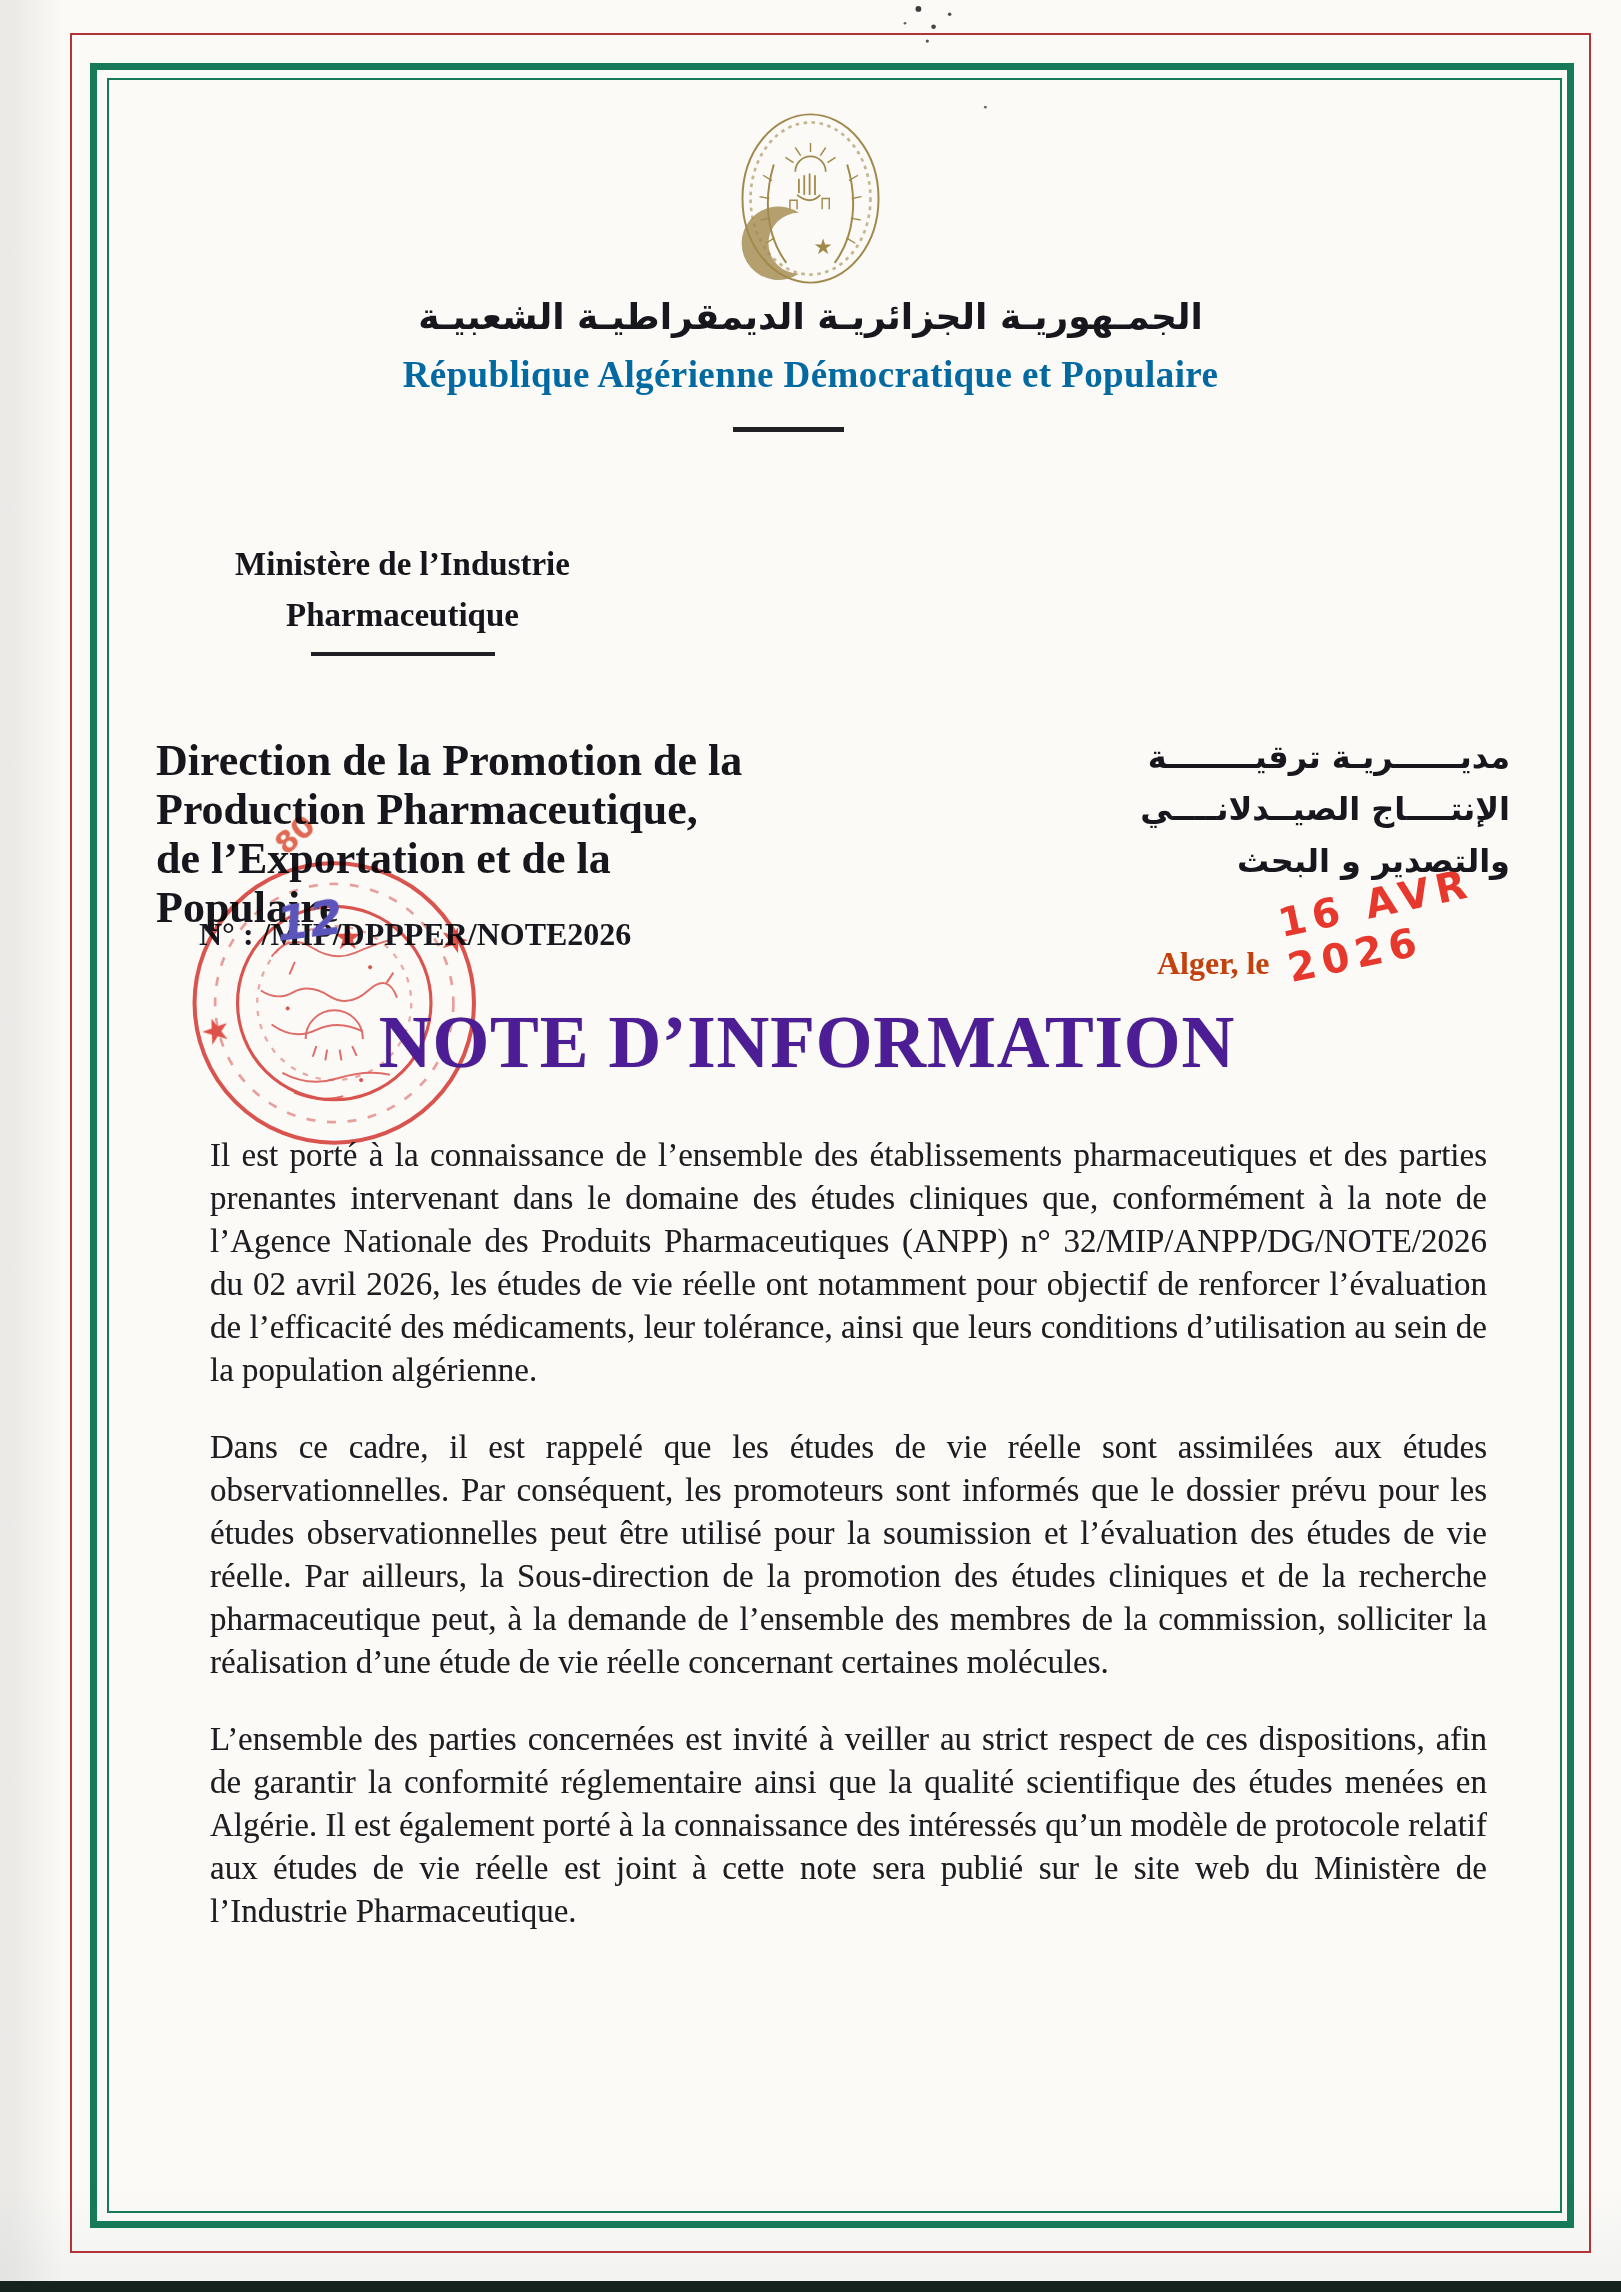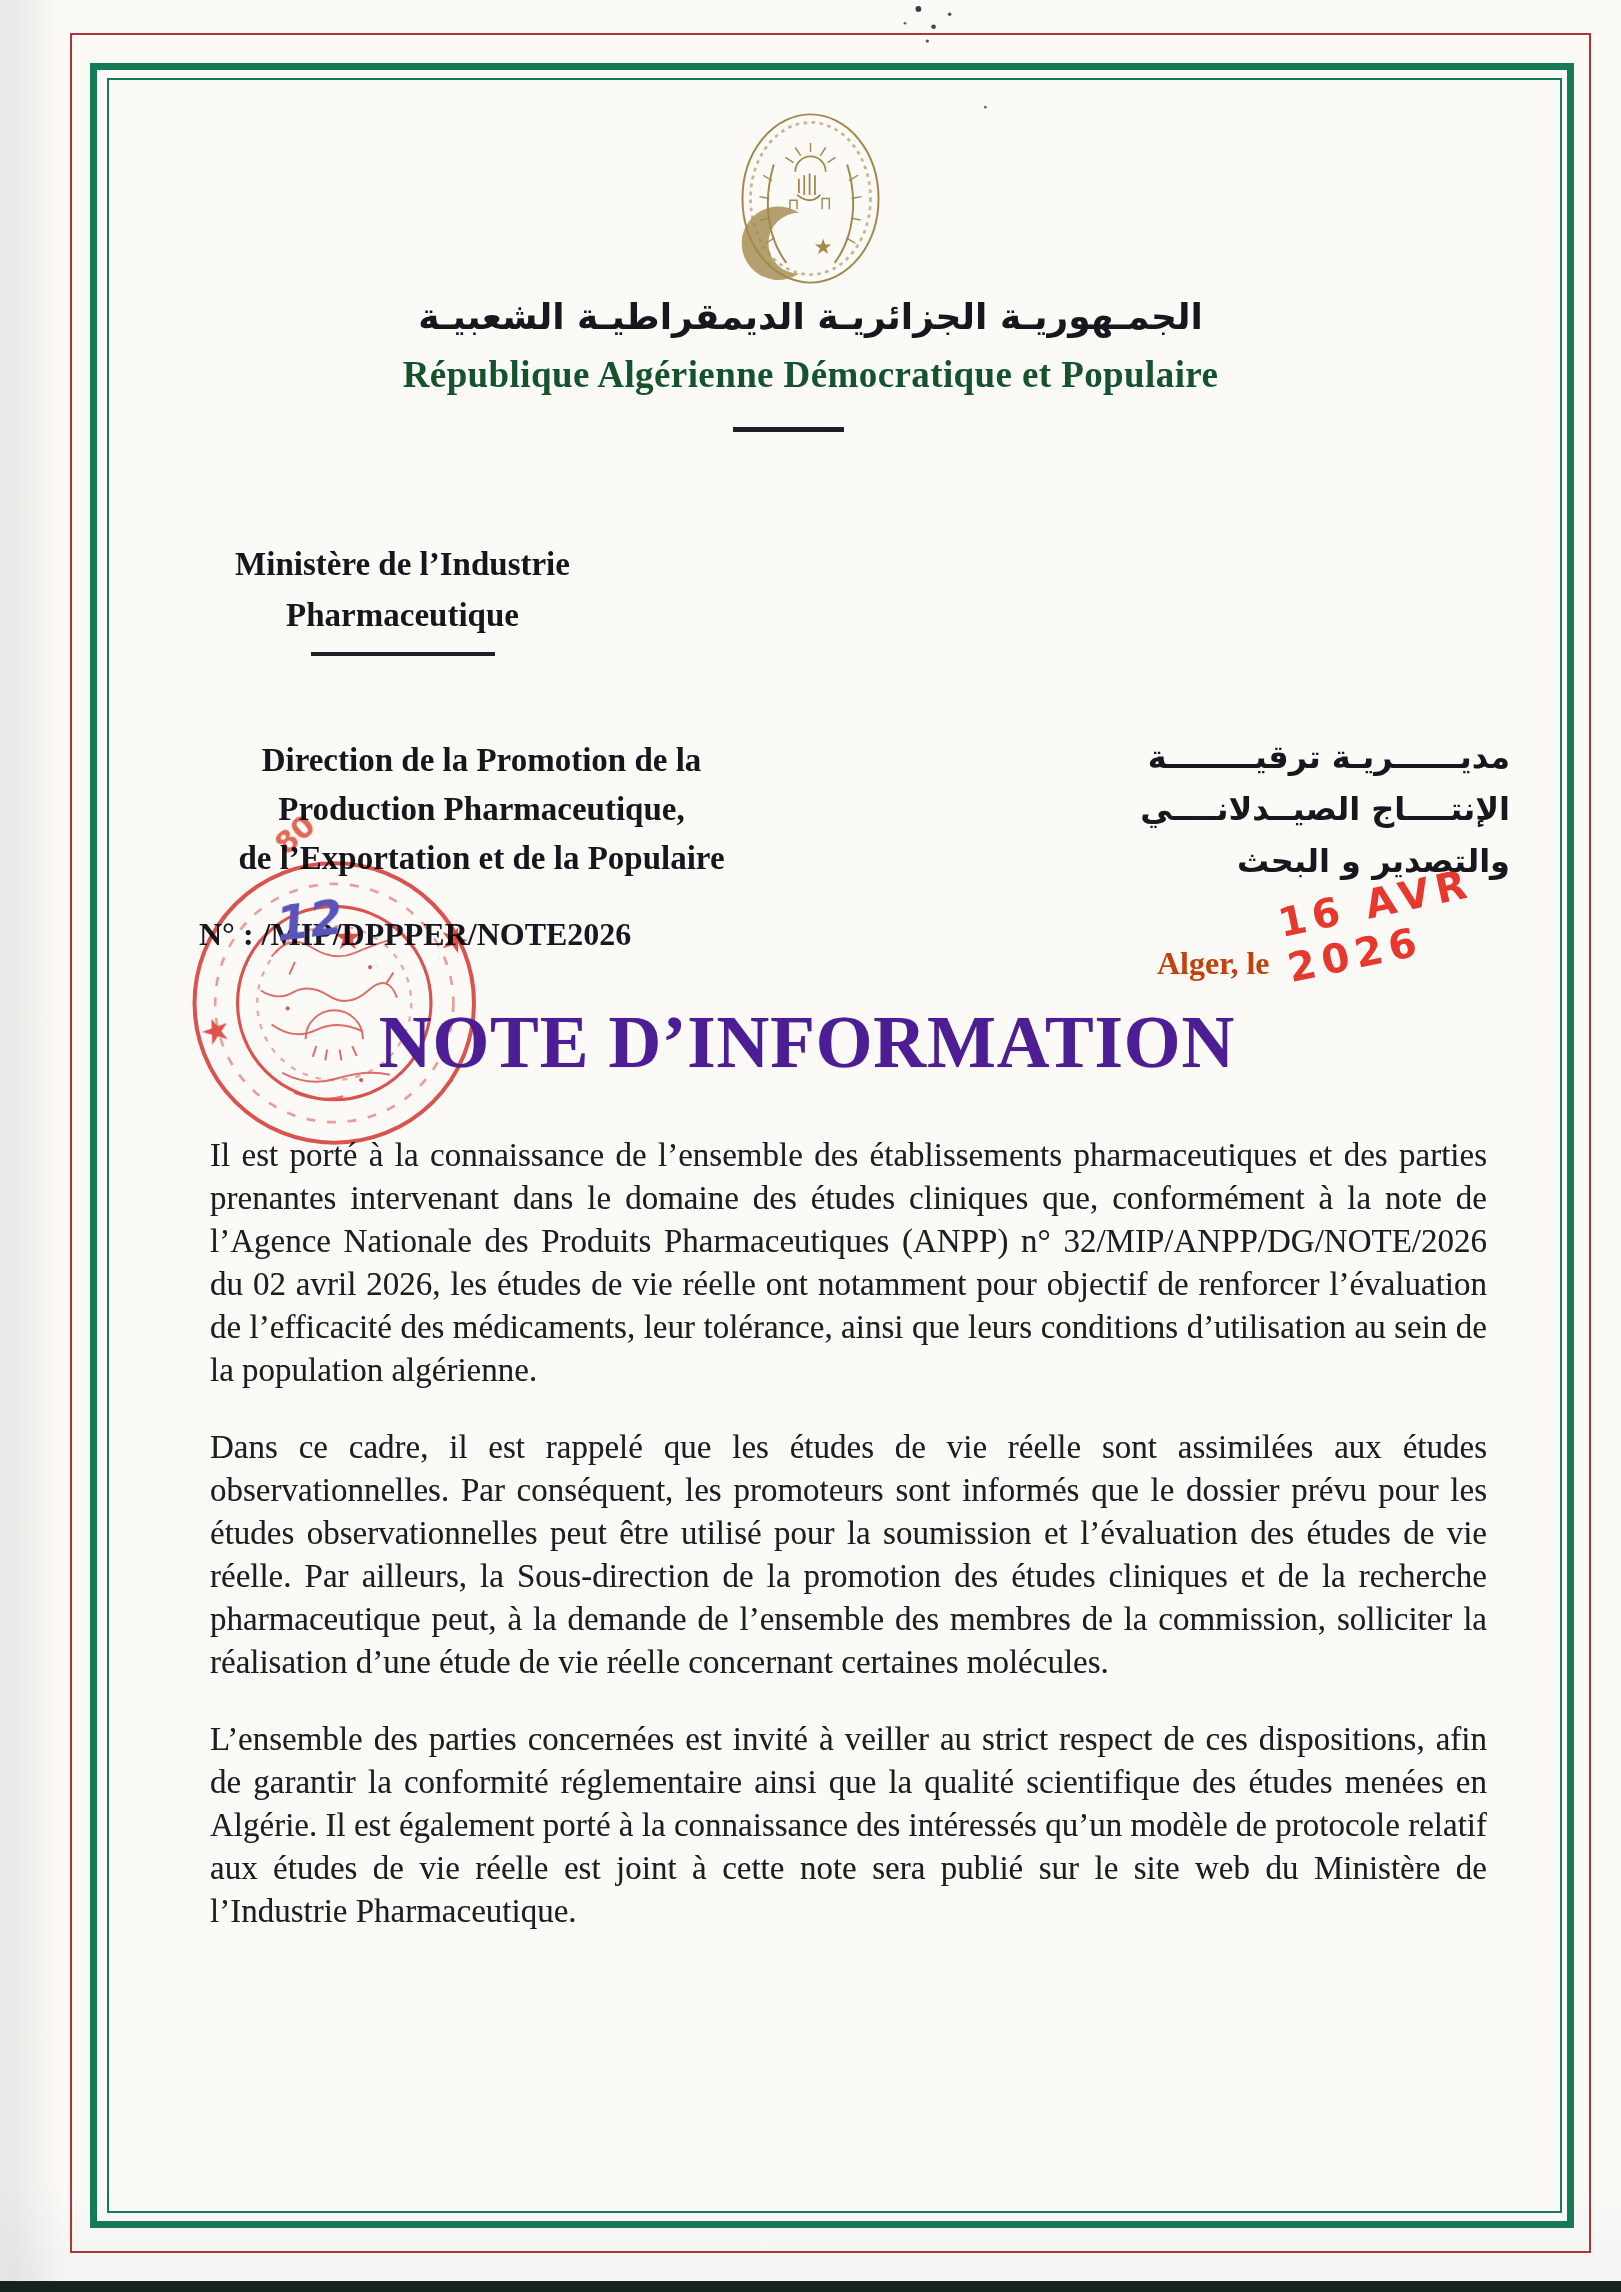--- a/index.html
+++ b/index.html
@@ -19,33 +19,33 @@
   .frame-green-thin{left:107px;top:78px;right:59px;bottom:80px;border:2.2px solid #167a58;}
 
   .emblem{position:absolute;left:736px;top:109px;width:149px;height:179px;}
 
   .republic-ar{
     position:absolute;left:0;top:296px;width:1621px;text-align:center;
     font-family:"DejaVu Sans",sans-serif;font-weight:700;font-size:36px;color:#17171d;
   }
   .republic-fr{
     position:absolute;left:0;top:353px;width:1621px;text-align:center;
-    font-weight:700;font-size:37px;letter-spacing:0.4px;color:#14532d;
+    font-weight:700;font-size:37px;letter-spacing:0.4px;color:#0369a1;
   }
   .divider-main{position:absolute;left:733px;top:427px;width:111px;height:4.5px;background:#202024;}
 
   .ministry-fr{position:absolute;left:134px;top:539px;width:537px;text-align:center;
     font-weight:700;font-size:33px;line-height:51px;color:#16161c;}
   .ministry-fr .rule{margin:10.7px auto 0;width:184px;height:4.5px;background:#202024;}
   .ministry-ar{position:absolute;left:1137px;top:545px;width:412px;text-align:center;
     font-family:"DejaVu Sans",sans-serif;font-weight:700;font-size:36px;color:#17171d;}
   .ministry-ar .rule{margin:25px auto 0;width:152px;height:4.5px;background:#202024;}
 
-  .direction-fr{position:absolute;left:168px;top:736px;width:627px;
-    font-weight:700;font-size:33px;line-height:49px;color:#16161c;text-align:center;}
+  .direction-fr{position:absolute;left:156px;top:736px;width:627px;
+    font-weight:700;font-size:44px;line-height:49px;color:#16161c;}
   .direction-ar{position:absolute;right:111px;top:731px;width:421px;text-align:right;
     font-family:"DejaVu Sans",sans-serif;font-weight:700;font-size:32px;line-height:52px;color:#17171d;}
 
   .ref-number{position:absolute;left:199px;top:916px;font-weight:700;font-size:32px;color:#181820;}
   .place-date{position:absolute;left:1157px;top:945px;font-weight:700;font-size:32px;color:#c2410c;}
   .date-stamp{
     position:absolute;left:1274px;top:901px;width:296px;
     font-family:"DejaVu Sans",sans-serif;font-weight:700;font-size:40px;letter-spacing:6.3px;
     color:#e6281c;transform:rotate(-12deg);transform-origin:left top;opacity:.92;
   }

